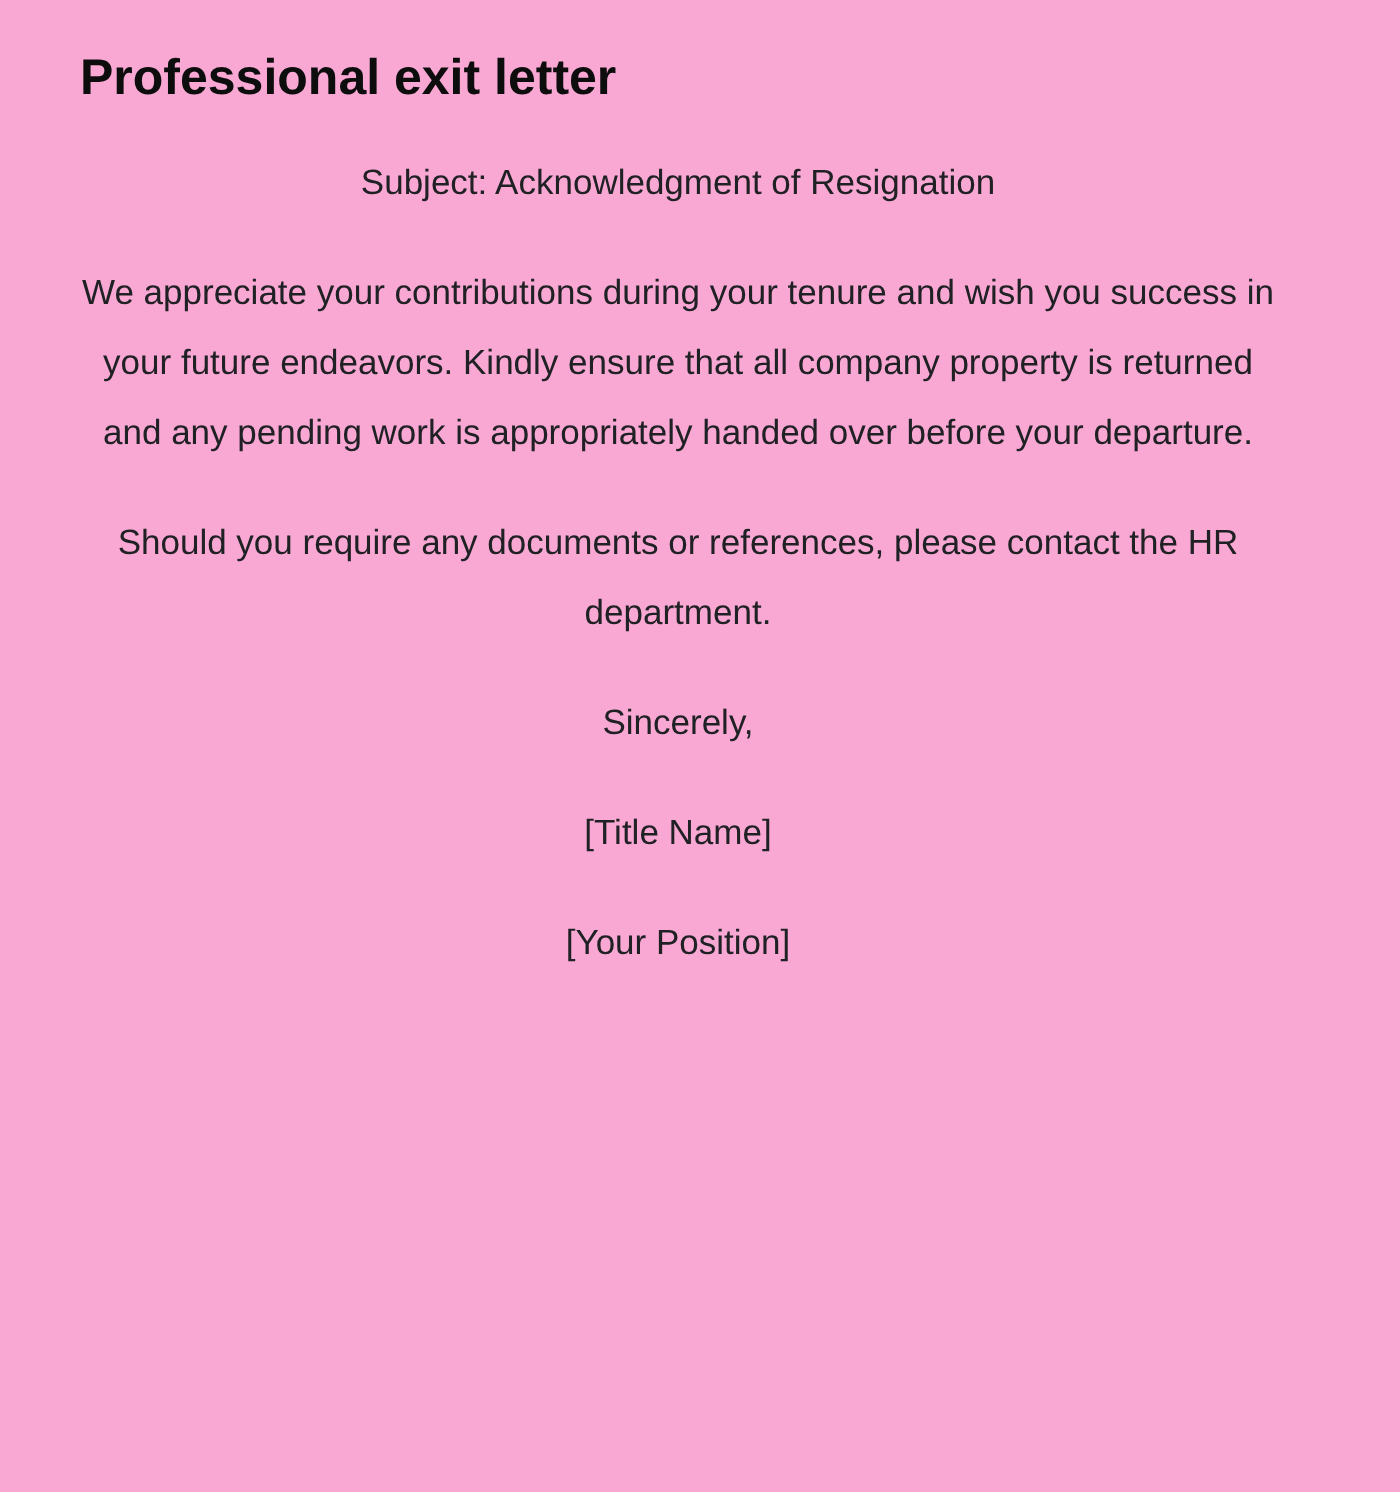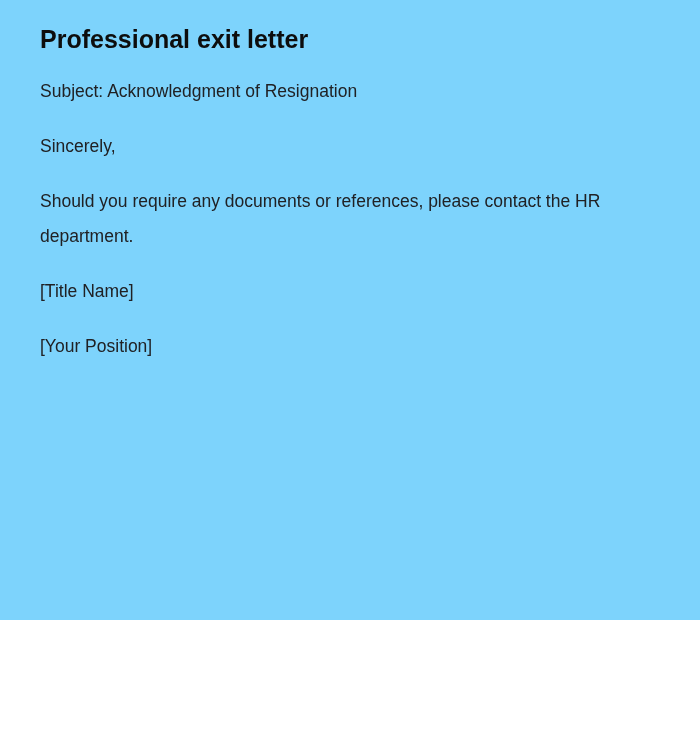--- a/index.html
+++ b/index.html
@@ -6,49 +6,51 @@
     margin: 0;
     padding: 0;
     background: #ffffff;
     width: 700px;
     height: 746px;
     overflow: hidden;
   }
   .page {
     box-sizing: border-box;
     width: 700px;
-    height: 620px;
+    height: 746px;
     padding: 23px 40px 0 40px;
-    background: #7dd3fc;
+    background: #f9a8d4;
     font-family: "Liberation Sans", sans-serif;
   }
   .letter-title {
     margin: 0 0 18px 0;
     font-size: 25px;
     line-height: 33px;
     font-weight: 700;
     color: #0d0d0d;
     letter-spacing: 0;
   }
   .letter-body {
     width: 610px;
   }
   .letter-body p {
     margin: 0 12px 20px 0;
     font-size: 17.5px;
     line-height: 35px;
     font-weight: 400;
     color: #202124;
+    text-align: center;
   }
 </style>
 </head>
 <body>
 
 <div class="page">
   <h1 class="letter-title">Professional exit letter</h1>
   <div class="letter-body">
       <p>Subject: Acknowledgment of Resignation</p>
+      <p>We appreciate your contributions during your tenure and wish you success in your future endeavors. Kindly ensure that all company property is returned and any pending work is appropriately handed over before your departure.</p>
+      <p>Should you require any documents or references, please contact the HR department.</p>
       <p>Sincerely,</p>
-      <p>Should you require any documents or references, please contact the HR department.</p>
       <p>[Title Name]</p>
       <p>[Your Position]</p>
     </div>
 </div>
 
 </body></html>

